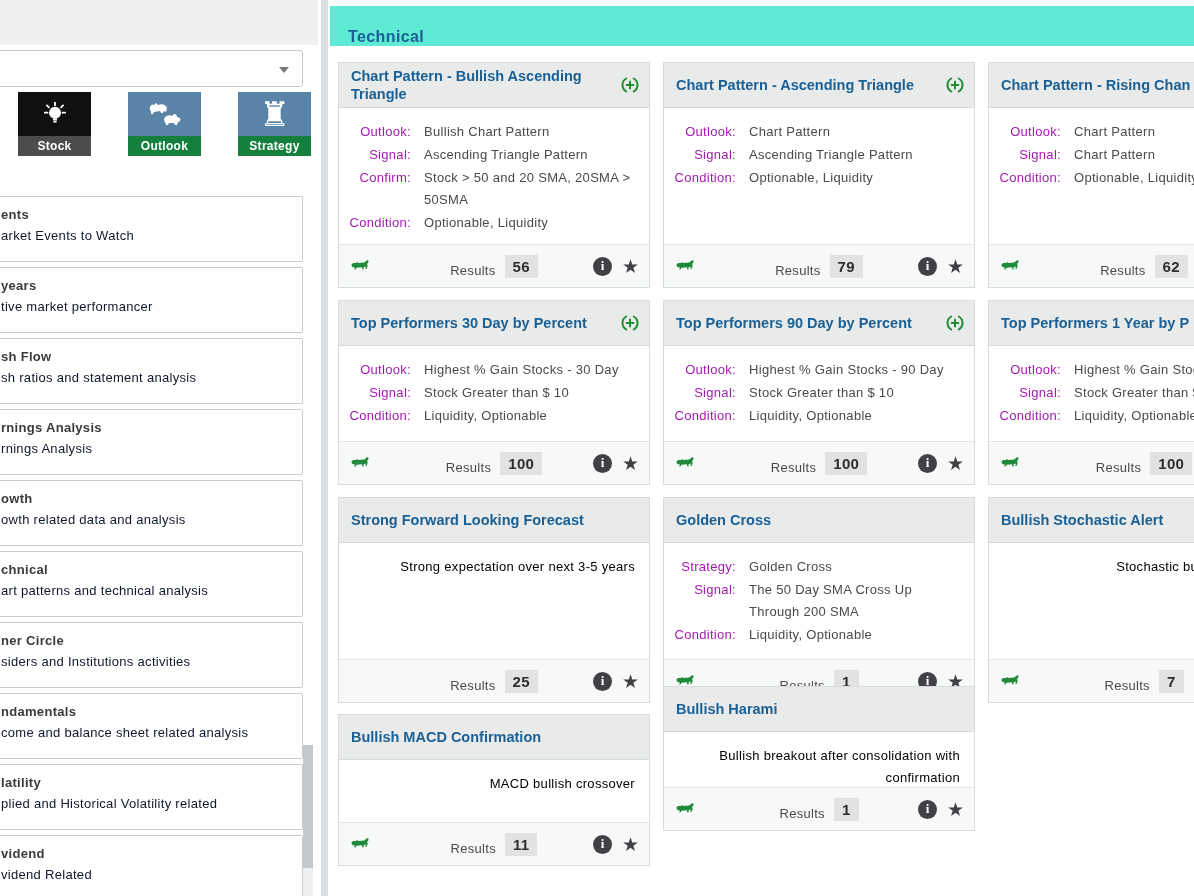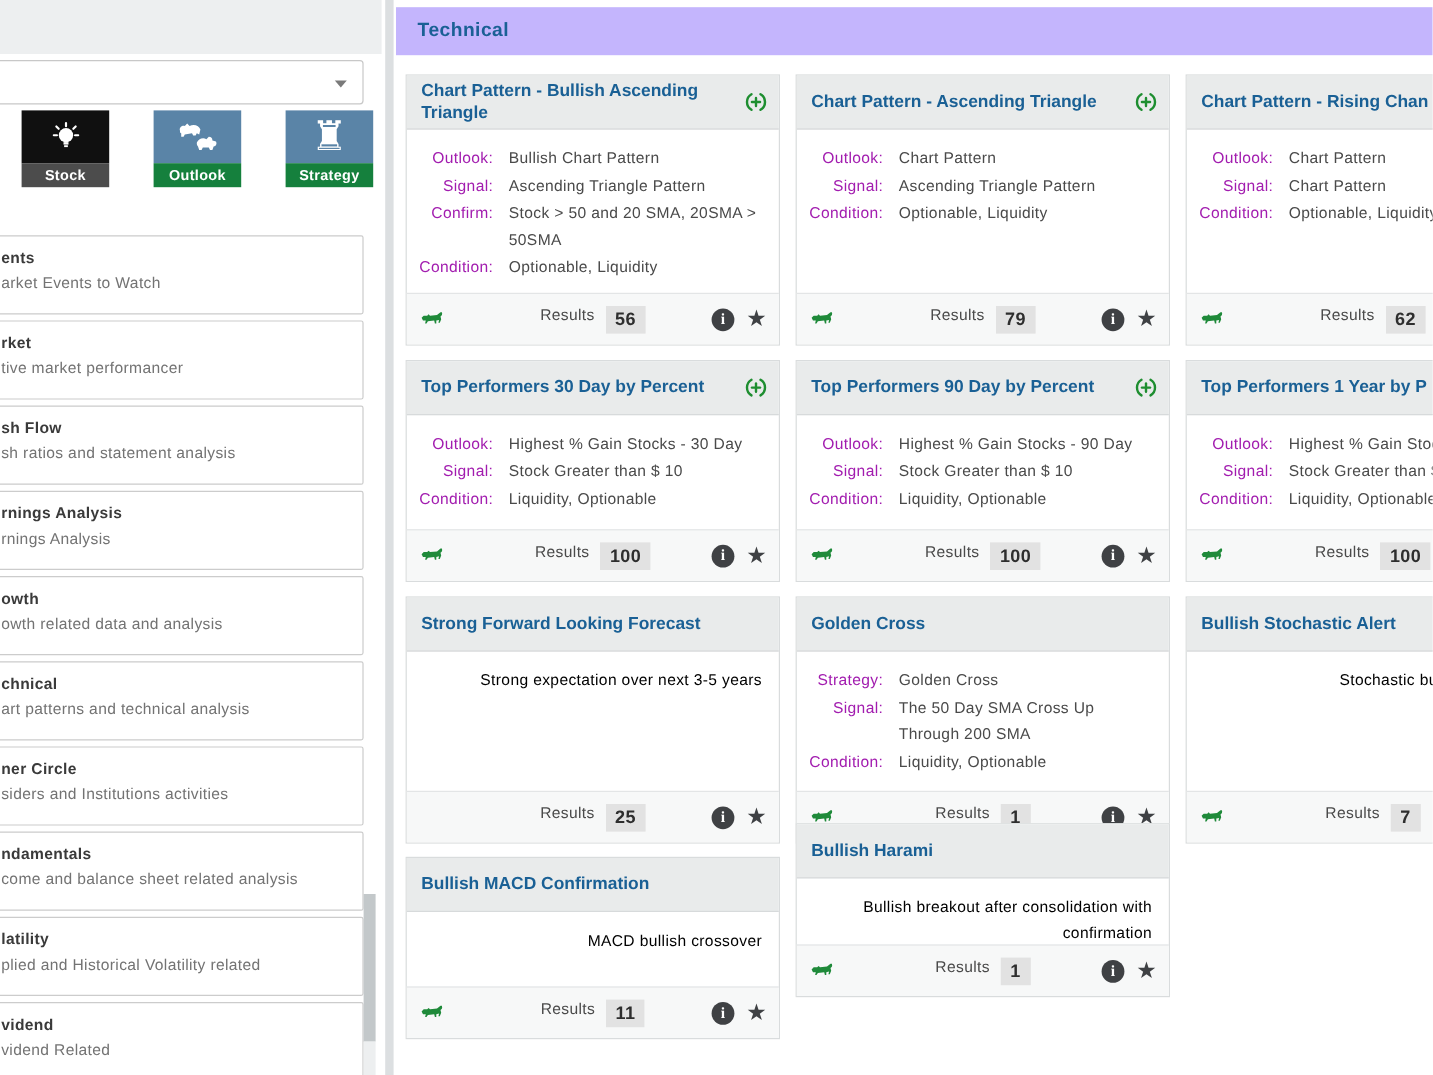--- a/index.html
+++ b/index.html
@@ -19,46 +19,46 @@
   .tool-label { height:20px; display:flex; align-items:center; justify-content:center;
                 color:#fff; font-size:12px; font-weight:bold; letter-spacing:.3px; }
   .b-ideas .tool-icon { background:#101010; } .b-ideas .tool-label { background:#4c4c4c; }
   .b-blue .tool-icon { background:#5a84a7; } .b-blue .tool-label { background:#15803d; }
   .rook-glyph { font-family:"DejaVu Sans", sans-serif; font-size:34px; color:#fff; line-height:1; }
 
   .cat-list { position:absolute; left:-20px; top:196px; width:323px; }
   .cat-item { width:323px; height:66px; background:#fff; border:1px solid #cccccc; border-radius:2px;
               margin-bottom:5px; padding:9px 6px 0 20px; cursor:pointer; }
   .cat-title { font-size:13px; font-weight:bold; color:#3a3a3a; letter-spacing:.3px; line-height:18px; }
-  .cat-sub { font-size:13px; color:#737373; letter-spacing:.3px; line-height:18px; margin-top:3px; }
+  .cat-sub { font-size:13px; color:#0f172a; letter-spacing:.3px; line-height:18px; margin-top:3px; }
 
   .sb-thumb { position:absolute; left:303px; top:745px; width:10px; height:123px; background:#c3c8ca; }
   .sb-track-btm { position:absolute; left:303px; top:868px; width:10px; height:28px; background:#edeff0; }
   .divider { position:absolute; left:321px; top:0; width:7px; height:896px; background:#dcdfe1; }
 
   
-  .main-band { position:absolute; left:330px; top:6px; width:864px; height:40px; background:#c4b5fd;
-               display:flex; align-items:center; }
+  .main-band { position:absolute; left:330px; top:6px; width:864px; height:40px; background:#5eead4;
+               display:flex; align-items:flex-end; }
   .main-title { font-size:16px; font-weight:bold; color:#1a6095; letter-spacing:.4px; margin-left:18px; }
 
   .card { position:absolute; width:312px; background:#fff; border:1px solid #d9dcdd;
           display:flex; flex-direction:column; }
   .card-head { height:45px; flex:none; background:#e9ebeb; border-bottom:1px solid #d7dadb;
                display:flex; align-items:center; padding:0 9px 0 12px; }
   .card-title { flex:1; font-size:14.5px; font-weight:bold; color:#1a6095; line-height:18px; cursor:pointer; }
   .add-ic { flex:none; margin-left:6px; width:20px; height:20px; cursor:pointer; }
   .card-body { flex:1; padding-top:13px; overflow:hidden; }
   .frow { display:flex; line-height:22px; margin-bottom:1px; }
   .flabel { flex:none; width:72px; text-align:right; font-size:13px; color:#a21caf; letter-spacing:.3px; }
   .fvalue { flex:1; margin-left:13px; margin-right:8px; font-size:13px; color:#4a4a4a; letter-spacing:.3px; }
   .desc { font-size:13px; color:#000000; letter-spacing:.3px; line-height:22px; padding:0 14px 0 6px;text-align:right; }
   .card-foot { height:43px; flex:none; background:#f7f8f8; border-top:1px solid #e3e5e6;
                position:relative; display:flex; align-items:center; justify-content:center; }
   .bull-ic { position:absolute; left:10px; top:14px; }
-  .res-group { display:flex; align-items:flex-start; }
+  .res-group { display:flex; align-items:flex-end; }
   .res-label { font-size:13px; color:#4a4a4a; letter-spacing:.3px; margin-right:9px; }
   .badge { background:#e2e2e2; padding:3px 8px; font-size:15px; font-weight:bold; color:#2e2e2e;
            letter-spacing:.3px; }
   .foot-icons { position:absolute; right:10px; top:0; height:100%; display:flex; align-items:center; }
   .info-ic { width:19px; height:19px; border-radius:50%; background:#3f4144; color:#fff;
              display:flex; align-items:center; justify-content:center;
              font-family:"Liberation Serif", serif; font-size:13px; font-weight:bold; cursor:pointer; }
   .star-ic { font-size:19px; color:#3f4144; margin-left:10px; line-height:1; cursor:pointer; }
 </style>
 </head>
@@ -107,21 +107,21 @@
         <div class="tool-label">Strategy</div>
       </div>
     </div>
 
     <div class="cat-list">
       <div class="cat-item">
         <div class="cat-title">ents</div>
         <div class="cat-sub">arket Events to Watch</div>
       </div>
       <div class="cat-item">
-        <div class="cat-title">rket</div>
+        <div class="cat-title">years</div>
         <div class="cat-sub">tive market performancer</div>
       </div>
       <div class="cat-item">
         <div class="cat-title">sh Flow</div>
         <div class="cat-sub">sh ratios and statement analysis</div>
       </div>
       <div class="cat-item">
         <div class="cat-title">rnings Analysis</div>
         <div class="cat-sub">rnings Analysis</div>
       </div>

